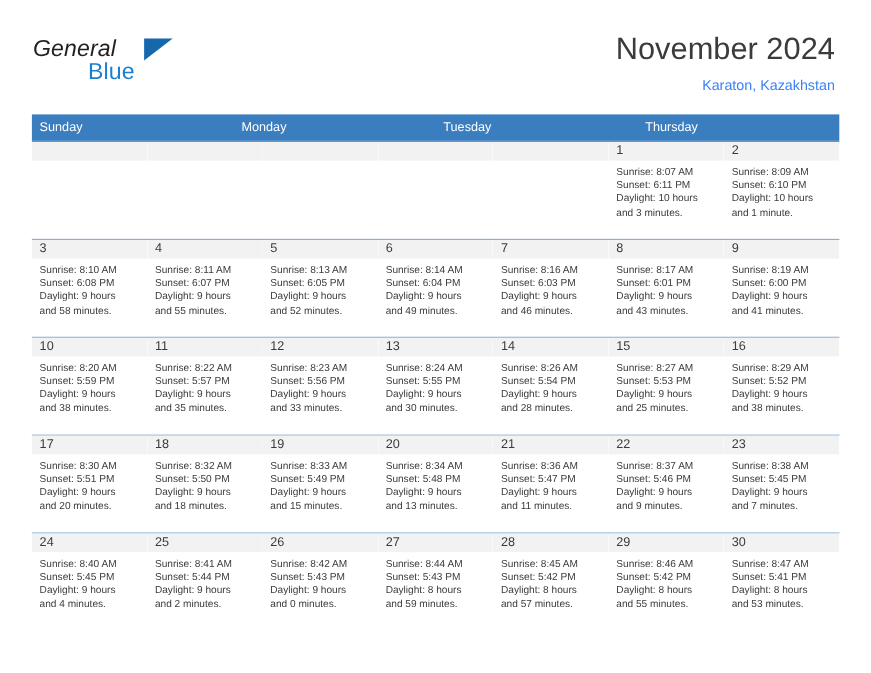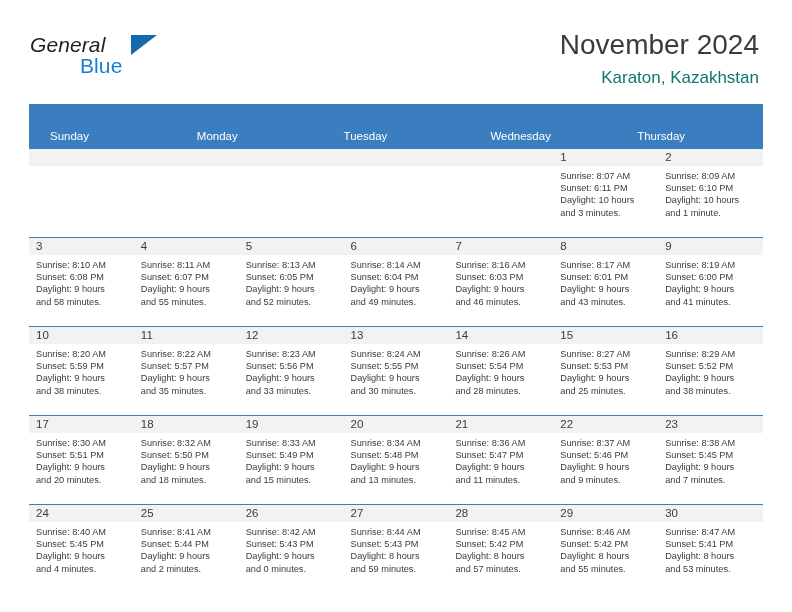--- a/index.html
+++ b/index.html
@@ -74,22 +74,22 @@
   }
   .cal-title {
     font-size: 28px;
     font-weight: normal;
     color: #3b3b3b;
     line-height: 34px;
     white-space: nowrap;
     text-align: center;
   }
   .cal-subtitle {
-    font-size: 17px;
-    color: #0f766e;
+    font-size: 13px;
+    color: #3b82f6;
     line-height: 20px;
     margin-top: 6px;
     white-space: nowrap;
     text-align: right;
   }
 
   
   .calendar {
     position: absolute;
     left: 29px;
@@ -97,27 +97,26 @@
     width: 734px;
   }
   .weekday-row {
     display: flex;
     width: 100%;
     background: #3a7ebf;
   }
   .weekday {
     flex: 1 1 0;
     box-sizing: border-box;
-    padding: 5px 0 5px 21px;
+    padding: 5px 0 5px 7px;
     font-size: 11.5px;
     color: #ffffff;
     line-height: 14px;
     white-space: nowrap;
     overflow: hidden;
-    margin-top: 20px;
   }
 
   .week-row {
     display: flex;
     width: 100%;
     height: 89px;
     border-top: 1.5px solid #3a7ebf;
     box-sizing: border-box;
   }
   .week-row:first-of-type {
@@ -172,21 +171,20 @@
     </div>
 
   </div>
 
   <div class="calendar">
 
     <div class="weekday-row">
       <div class="weekday">Sunday</div>
       <div class="weekday">Monday</div>
       <div class="weekday">Tuesday</div>
-      <div class="weekday">Wednesday</div>
       <div class="weekday">Thursday</div>
     </div>
 
     <div class="week-row">
       <div class="day-cell empty">
         <span class="day-number"></span>
       </div>
       <div class="day-cell empty">
         <span class="day-number"></span>
       </div>

